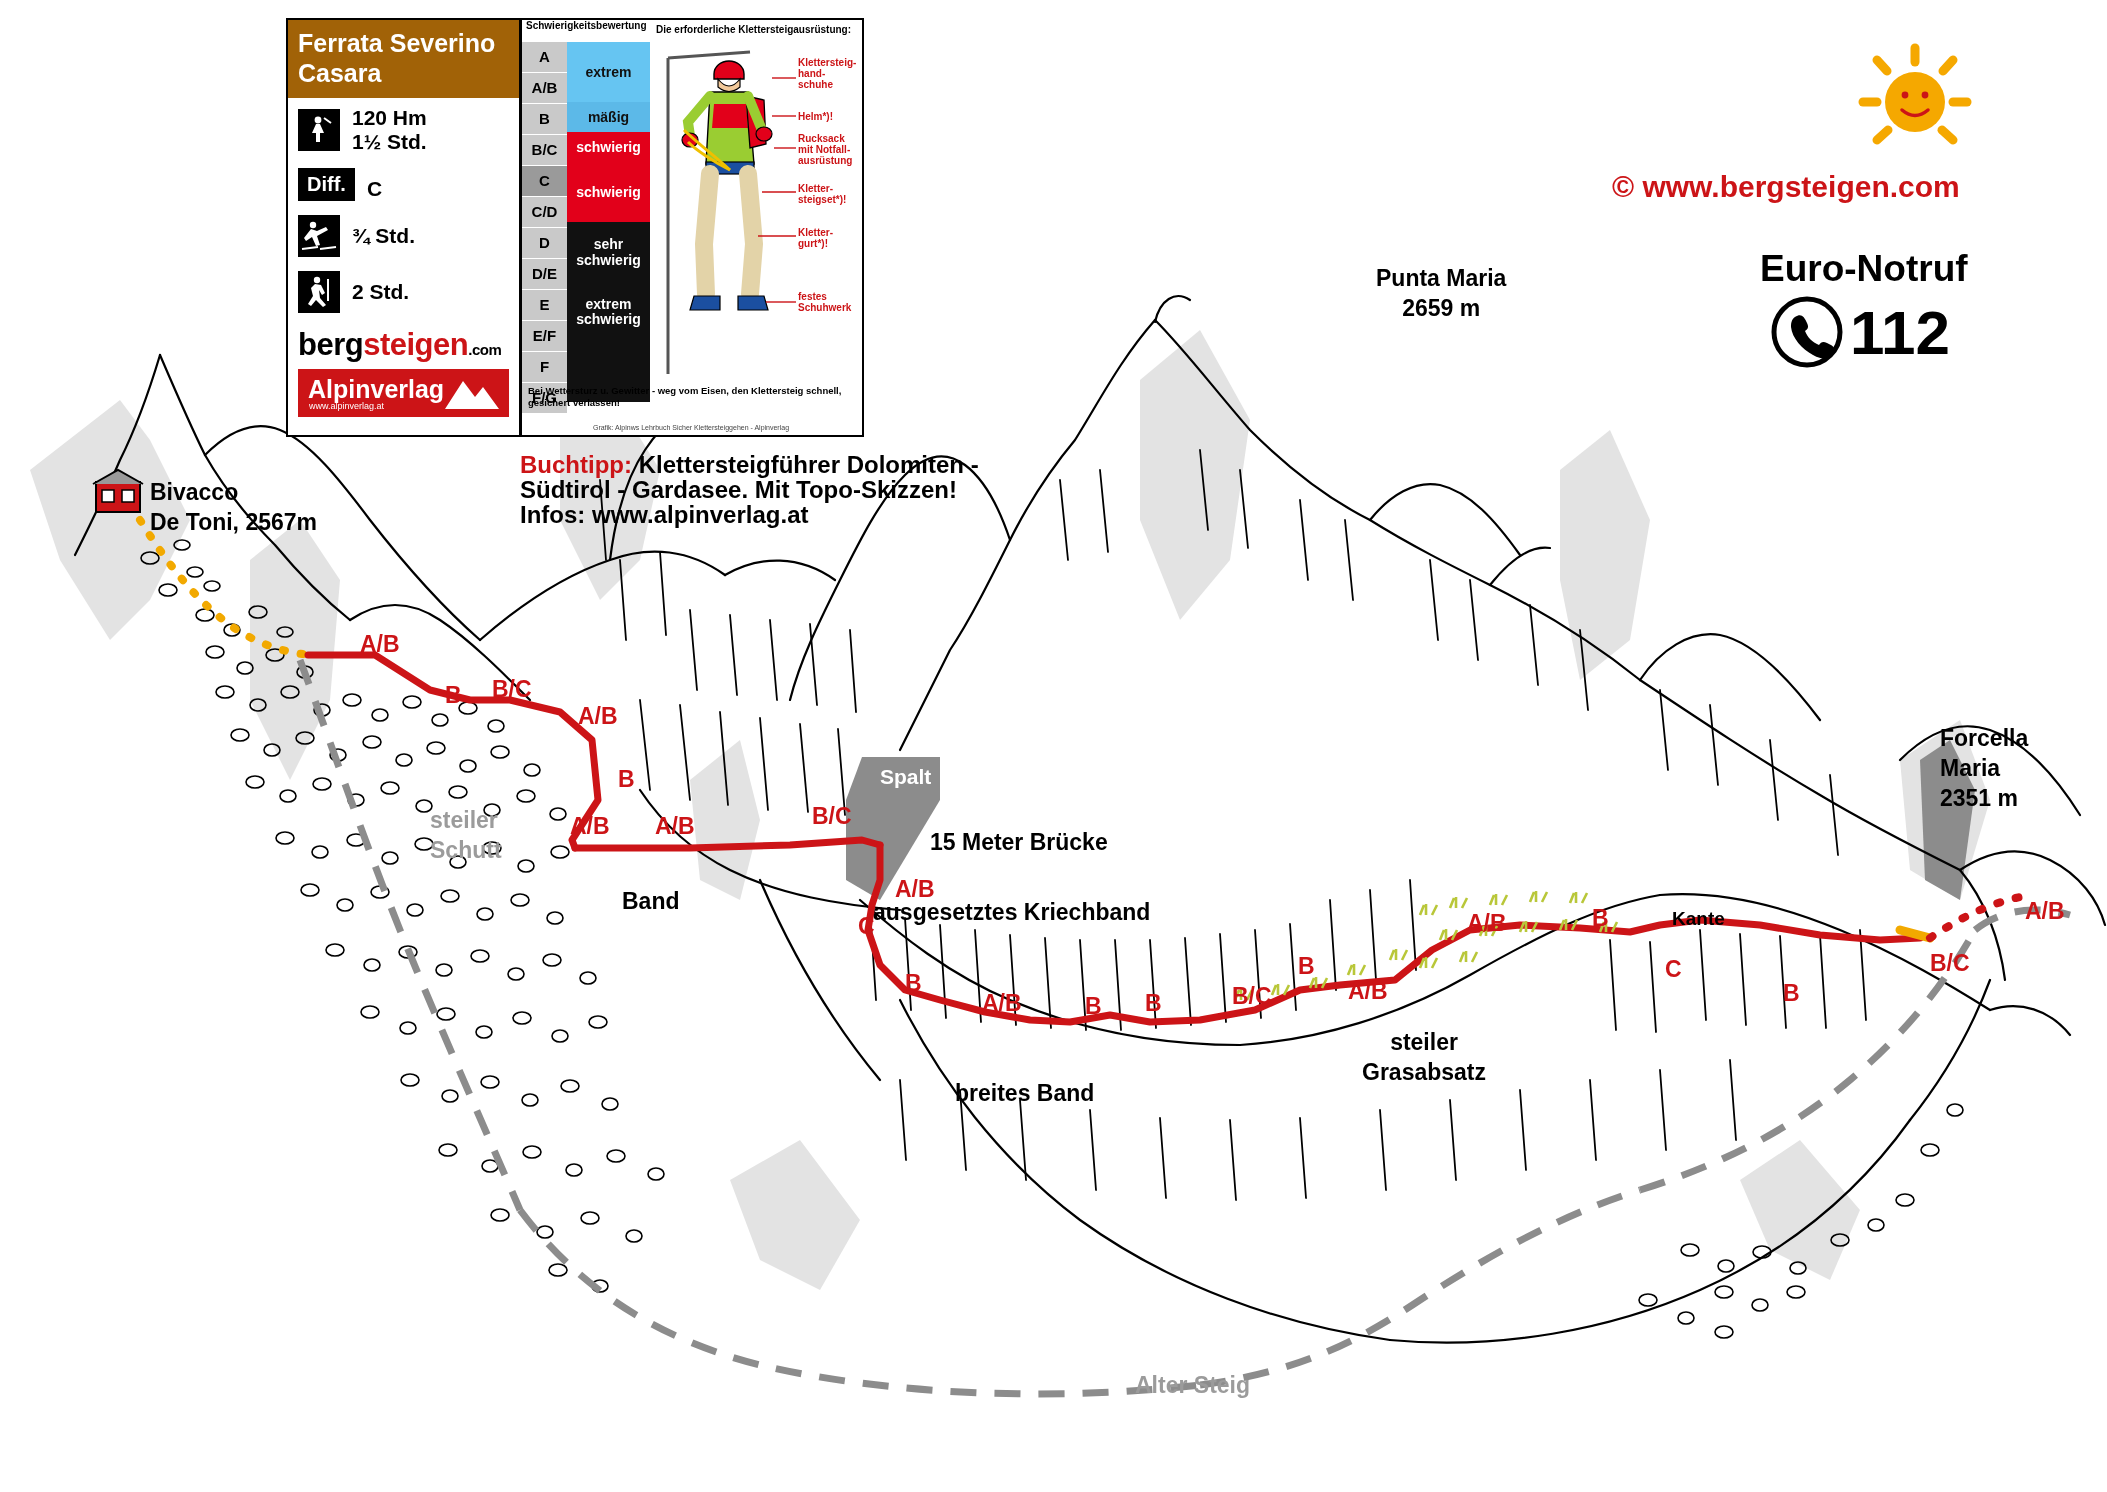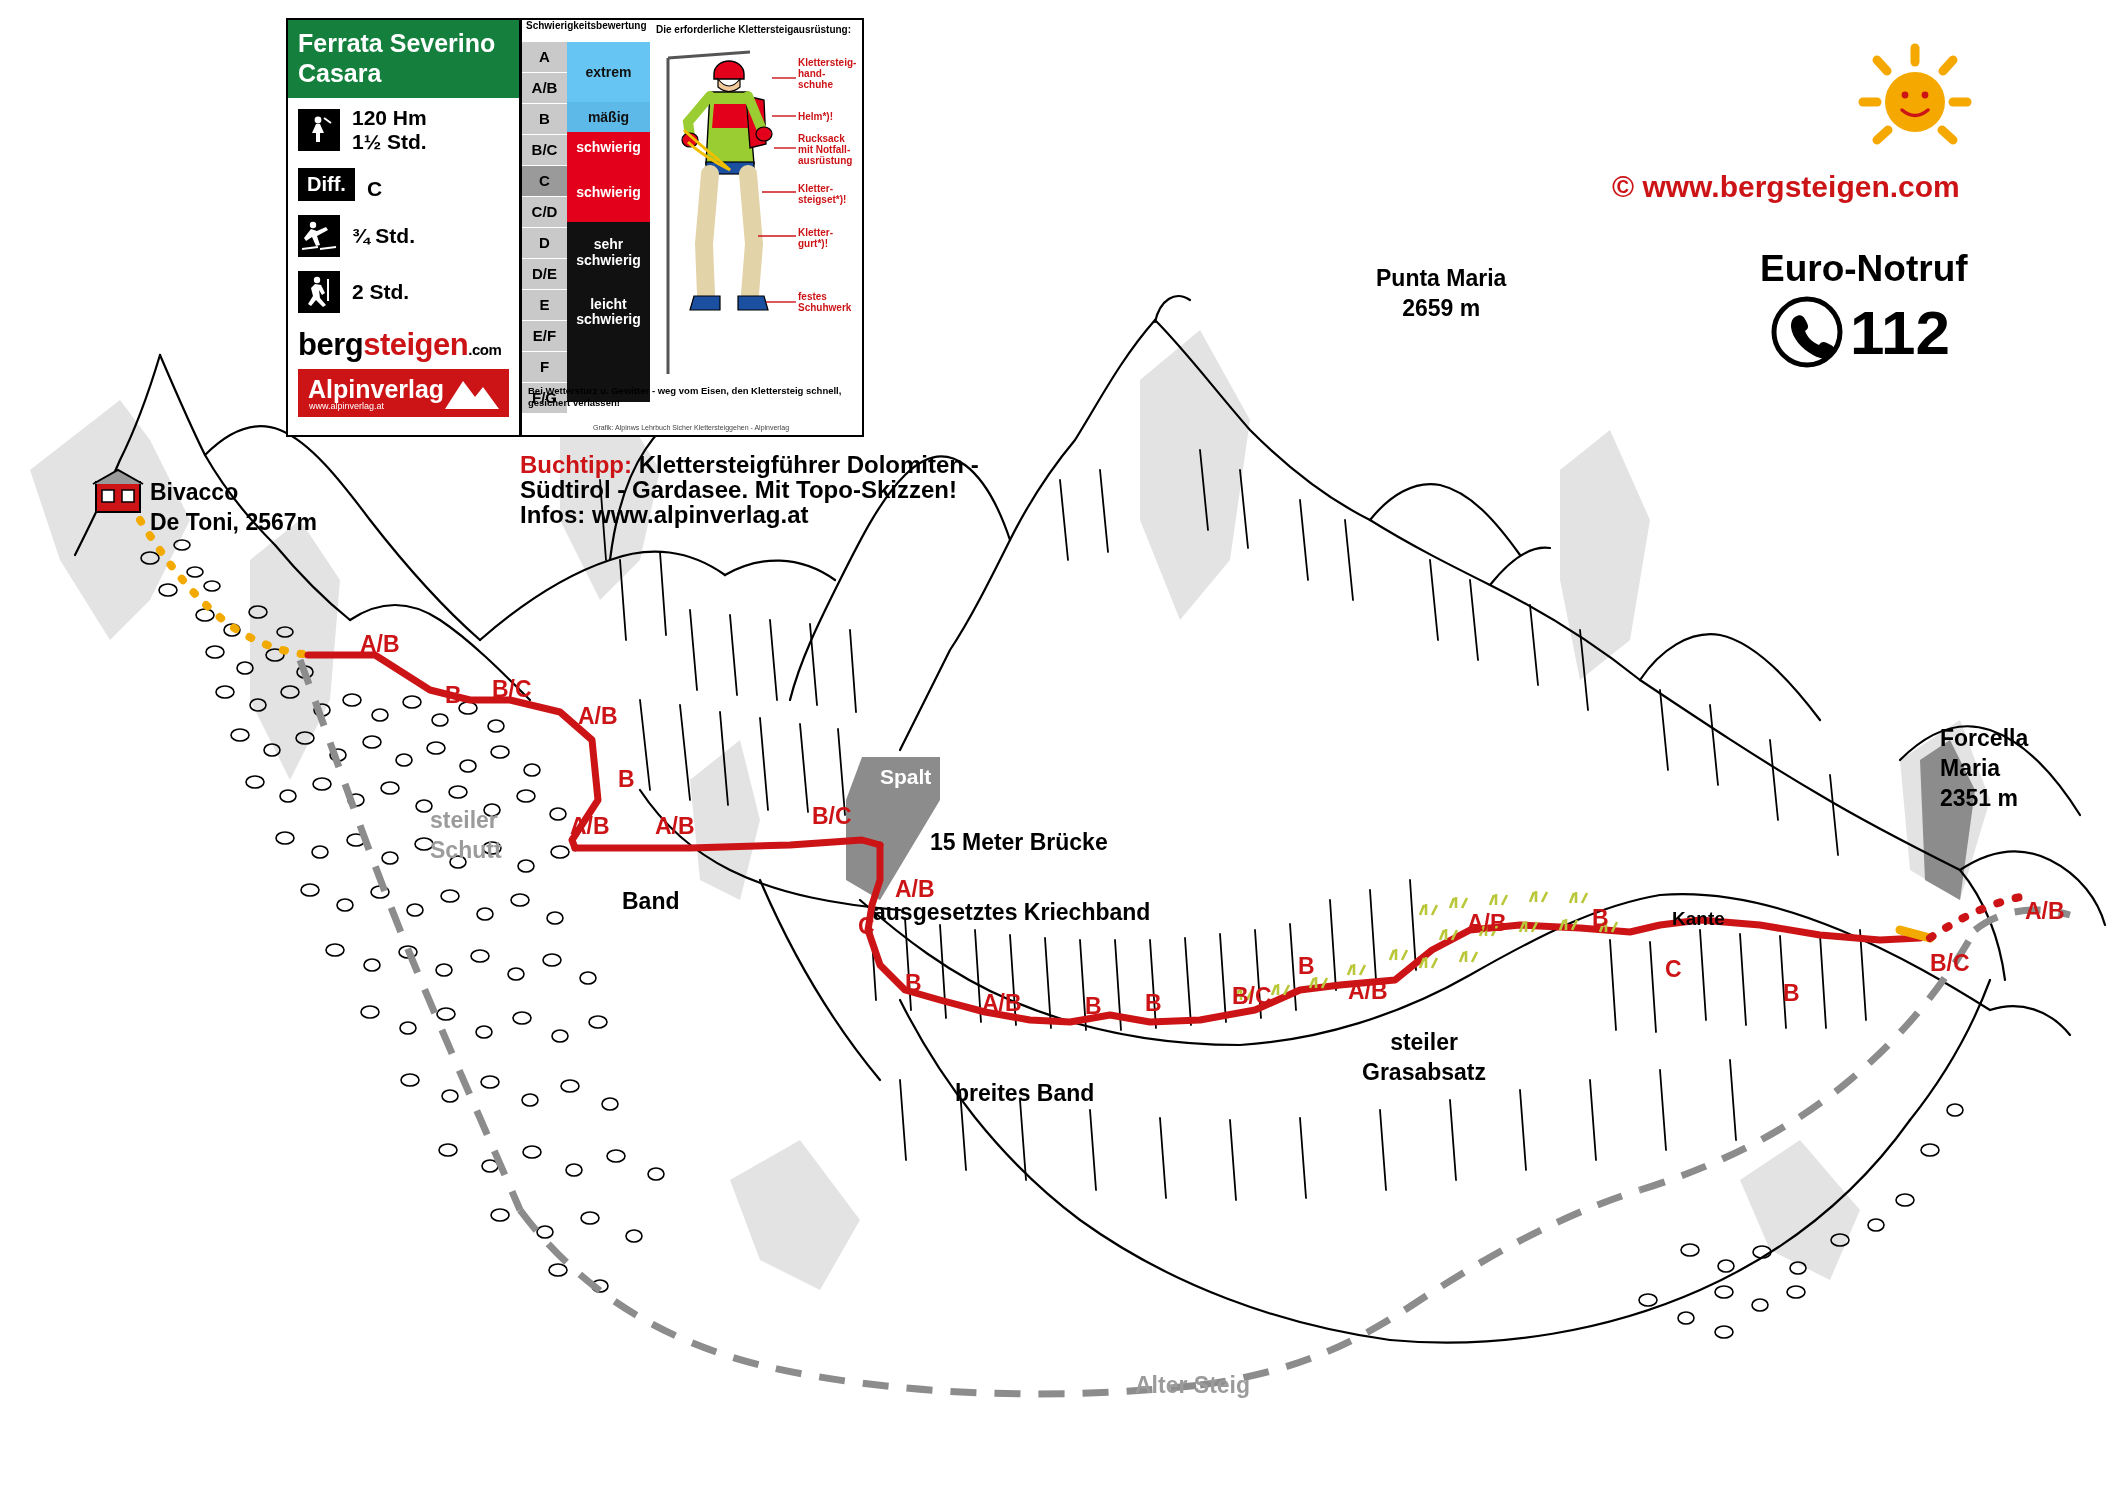--- a/index.html
+++ b/index.html
@@ -4,21 +4,21 @@
 <style>
   html,body{margin:0;padding:0;background:#ffffff;}
   body{width:2107px;height:1492px;position:relative;overflow:hidden;
        font-family:"Liberation Sans",sans-serif;color:#000;}
   #root{position:absolute;inset:0;}
   svg.layer{position:absolute;left:0;top:0;width:2107px;height:1492px;}
   .abs{position:absolute;}
 
   
   #infobox{left:286px;top:18px;width:231px;height:415px;background:#ffffff;border:2px solid #000;}
-  #infobox .titlebar{background:#15803d;color:#fff;font-weight:bold;font-size:25px;line-height:30px;padding:8px 10px 10px 10px;}
+  #infobox .titlebar{background:#a16207;color:#fff;font-weight:bold;font-size:25px;line-height:30px;padding:8px 10px 10px 10px;}
   #infobox .rows{padding:8px 10px 0 10px;}
   .irow{display:flex;align-items:center;margin-bottom:14px;}
   .ico{width:42px;height:42px;background:#000;margin-right:12px;flex:0 0 auto;position:relative;}
   .ico svg{position:absolute;left:0;top:0;}
   .ilab{font-size:21px;font-weight:bold;line-height:24px;}
   .diffbox{display:flex;align-items:flex-end;margin-bottom:14px;}
   .diffkey{background:#000;color:#fff;font-weight:bold;font-size:20px;padding:5px 9px;margin-right:12px;}
   .diffval{font-size:21px;font-weight:bold;}
 
   
@@ -514,21 +514,21 @@
           <div>E/F</div>
           <div>F</div>
           <div>F/G</div>
         </div>
       <div class="grade-bars">
         <div class="gb leicht">extrem</div>
         <div class="gb maessig">mäßig</div>
         <div class="gb schwierig1">schwierig</div>
         <div class="gb schwierig2">schwierig</div>
         <div class="gb sehr">sehr schwierig</div>
-        <div class="gb extrem">leicht schwierig</div>
+        <div class="gb extrem">extrem schwierig</div>
         <div class="gb blank"></div>
       </div>
     </div>
 
     <svg class="climber" viewBox="0 0 204 338">
 
       <path d="M14,14 C14,120 14,230 14,330" stroke="#555" stroke-width="3" fill="none"></path>
       <path d="M14,14 L96,8" stroke="#555" stroke-width="3" fill="none"></path>
 
       <g>

